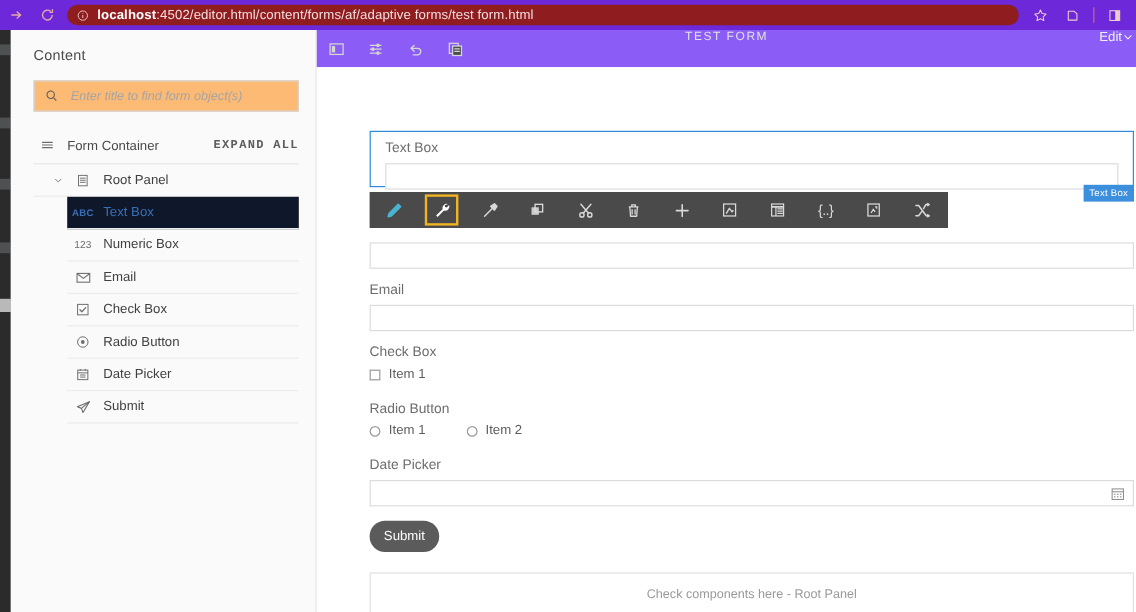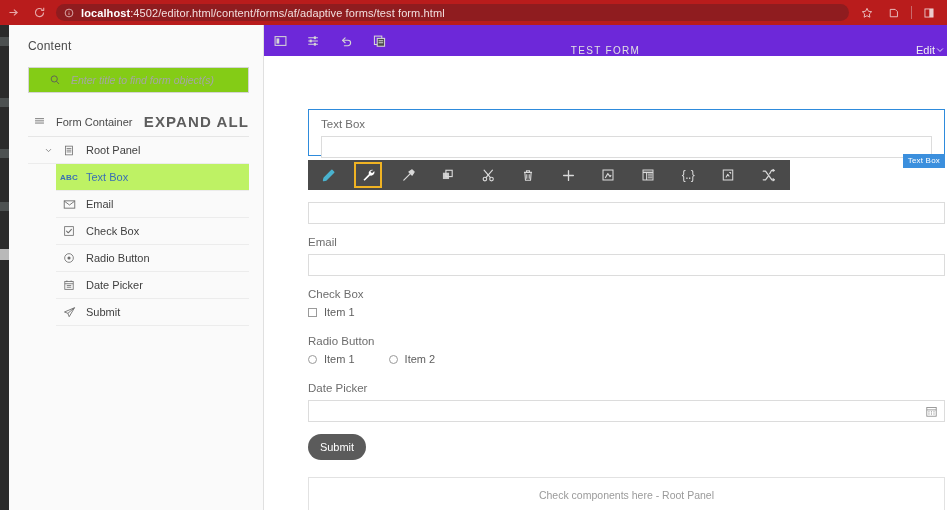--- a/index.html
+++ b/index.html
@@ -8,21 +8,21 @@
     width: 947px; height: 510px;
     overflow: hidden;
     background: #ffffff;
     font-family: "Liberation Sans", sans-serif;
   }
   .app { position: relative; width: 947px; height: 510px; }
 
   
   .browser-bar {
     position: absolute; top: 0; left: 0; width: 947px; height: 25px;
-    background: #b91c1c;
+    background: #6d28d9;
     display: flex; align-items: center; justify-content: center;
   }
   .browser-bar .nav-btn {
     width: 26px; height: 25px; display: flex; align-items: center; justify-content: center;
     color: #e6a8a8;
   }
   .omnibox {
     flex: 1; height: 17px; margin: 0 6px 0 4px;
     background: #8f1c1f; border-radius: 9px;
     display: flex; align-items: center; padding: 0 8px;
@@ -54,58 +54,58 @@
   
   .sidebar {
     position: absolute; top: 25px; left: 9px; width: 255px; height: 485px;
     background: #fafafa; border-right: 1px solid #e0e0e0;
   }
   .sidebar-title {
     font-size: 12px; color: #4a4a4a; padding: 14px 0 0 19px; letter-spacing: .2px;
   }
   .search-wrap { padding: 14px 14px 0 19px; }
   .search-box {
-    height: 26px; border: 1px solid #d4d4d4; background: #84cc16;
-    display: flex; align-items: center; padding: 0 20px;
+    height: 26px; border: 1px solid #d4d4d4; background: #fdba74;
+    display: flex; align-items: center; padding: 0 8px;
   }
   .search-box .s-ic { margin-right: 8px; display:flex; color: #5b5b5b; }
   .search-box input {
     border: 0; outline: 0; flex: 1; font-size: 11px; color: #333;
     font-family: "Liberation Sans", sans-serif; background: transparent;
   }
   .search-box input::placeholder { color: #a5a5a5; font-style: italic; font-size: 10.5px; }
 
   .fc-row {
     margin: 14px 14px 0 19px; height: 30px; border-bottom: 1px solid #e6e6e6;
     display: flex; align-items: center;
   }
   .fc-row .fc-ic { width: 22px; display: flex; align-items: center; justify-content: center; color:#6d6d6d; }
   .fc-row .fc-label { font-size: 11px; color: #4a4a4a; margin-left: 6px; flex: 1; }
-  .fc-row .fc-expand { font-size: 15px; color: #5d5d5d; letter-spacing: 1.1px; font-weight: 600; }
+  .fc-row .fc-expand { font-size: 10px; color: #5d5d5d; letter-spacing: 1.1px; font-weight: 600; font-family: Liberation Mono, monospace; }
 
   .tree { margin: 0 14px 0 19px; }
   .tree-row {
     height: 27px; display: flex; align-items: center;
     border-bottom: 1px solid #ececec; font-size: 11px; color: #3f3f3f;
   }
   .tree-row.root { padding-left: 12px; border-bottom: 1px solid #ececec; }
   .tree-row .caret { width: 16px; display:flex; align-items:center; justify-content:center; color:#777; }
   .tree-row .t-ic { width: 26px; display: flex; align-items: center; justify-content: center; color: #6d6d6d; }
   .tree-row .t-label { margin-left: 4px; }
   .tree-child { padding-left: 28px; }
-  .tree-row.selected { background: #bef264; }
+  .tree-row.selected { background: #0f172a; }
   .tree-row.selected .t-label { color: #3a6fb5; }
   .tree-row.selected .t-ic { color: #3a6fb5; }
   .abc-ic { font-size: 8px; font-weight: 700; letter-spacing: .2px; }
   .num-ic { font-size: 8.5px; color:#8b8b8b; }
 
   
   .editor { position: absolute; top: 25px; left: 264px; width: 683px; height: 485px; background:#fff; }
   .editor-topbar {
-    height: 31px; background: #6d28d9; display: flex; align-items: flex-end; position: relative;
+    height: 31px; background: #8b5cf6; display: flex; align-items: flex-start; position: relative;
   }
   .editor-topbar .tb-ic {
     width: 33px; height: 31px; display: flex; align-items: center; justify-content: center; color: #d6d6d6;
   }
   .editor-title {
     position: absolute; left: 0; right: 0; text-align: center;
     font-size: 10px; color: #e2e2e2; letter-spacing: 1.3px;
   }
   .editor-edit {
     position: absolute; right: 2px; display: flex; align-items: center; gap: 0;
@@ -269,20 +269,24 @@
         <span class="t-label">Root Panel</span>
       </div>
 
       <div class="tree-child">
 
         <div class="tree-row selected">
           <span class="t-ic abc-ic">ABC</span>
           <span class="t-label">Text Box</span>
         </div>
 
+        <div class="tree-row">
+          <span class="t-ic num-ic">123</span>
+          <span class="t-label">Numeric Box</span>
+        </div>
 
         <div class="tree-row">
           <span class="t-ic">
             <svg width="13" height="11" viewBox="0 0 16 12" fill="none" stroke="currentColor" stroke-width="1.1">
               <rect x="1.5" y="1.5" width="13" height="9"></rect>
                 <path d="M1.7 1.9L8 6.6l6.3-4.7"></path>
             </svg>
           </span>
           <span class="t-label">Email</span>
         </div>

